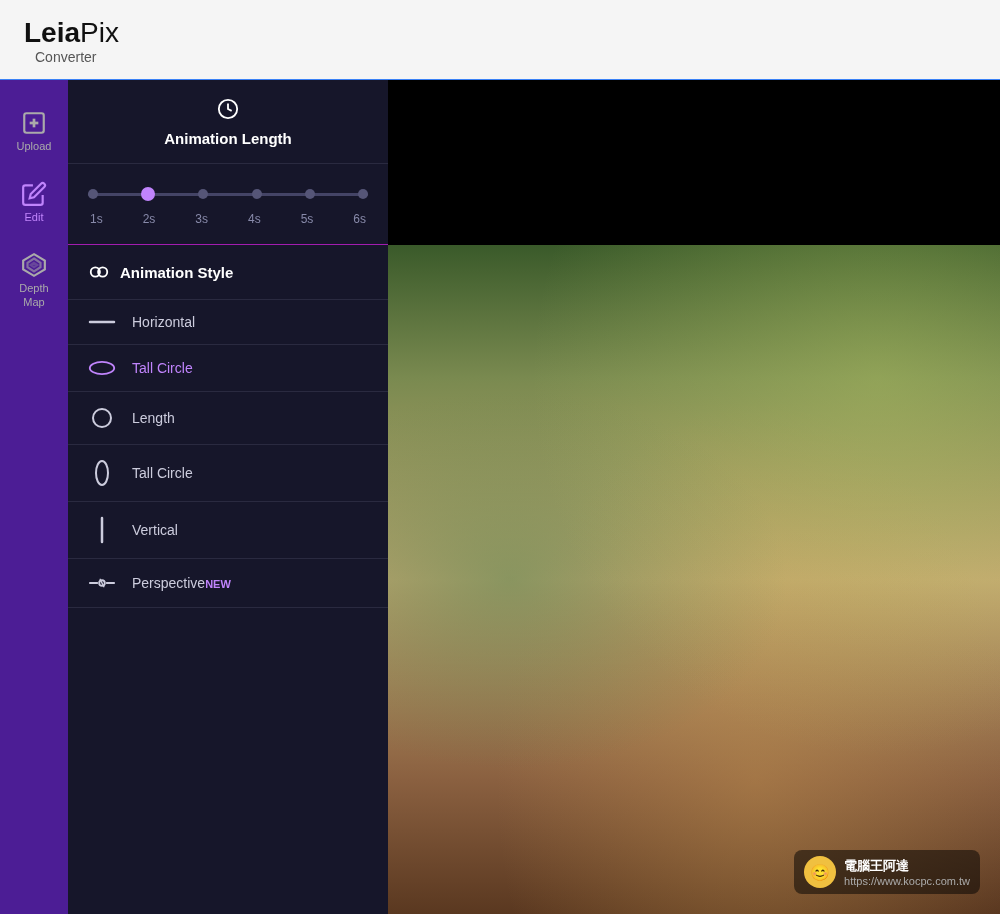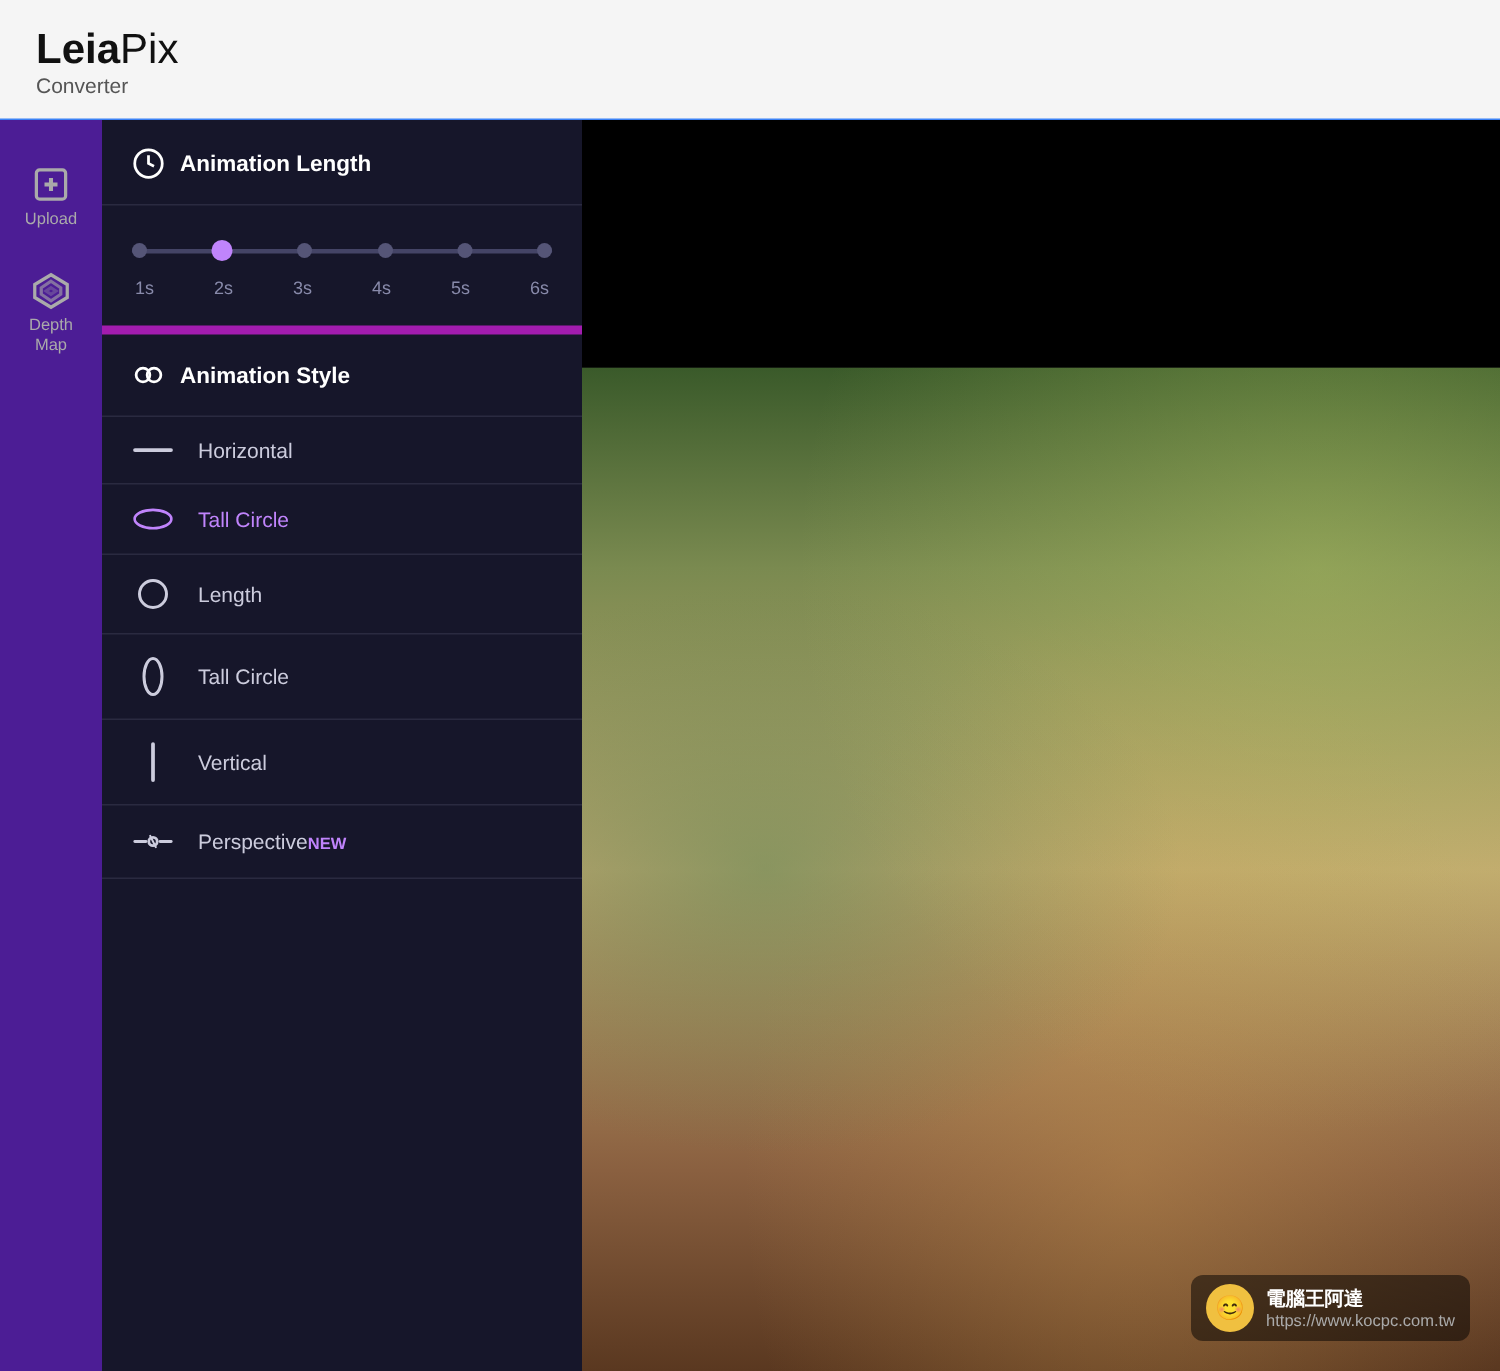--- a/index.html
+++ b/index.html
@@ -33,20 +33,21 @@
     }
 
     .logo-title strong {
       font-weight: 700;
     }
 
     .logo-subtitle {
       font-size: 14px;
       color: #555;
       font-weight: 400;
+      margin-left: 11px;
     }
 
     .main-area {
       display: flex;
       height: calc(914px - 80px);
     }
 
     
     .icon-sidebar {
       width: 68px;
@@ -94,38 +95,39 @@
       overflow-y: auto;
       overflow-x: hidden;
     }
 
     .panel-section-header {
       display: flex;
       align-items: center;
       gap: 10px;
       padding: 18px 20px 16px 20px;
       border-bottom: 1px solid #2a2a40;
+      flex-direction: column;
     }
 
     .panel-section-header svg {
       width: 22px;
       height: 22px;
       color: #fff;
     }
 
     .panel-section-title {
       font-size: 15px;
       font-weight: 600;
       color: #ffffff;
     }
 
     
     .slider-section {
       padding: 20px 20px 18px 20px;
-      border-bottom: 6px solid #a21caf;
+      border-bottom: 1px solid #a21caf;
     }
 
     .slider-track-container {
       position: relative;
       height: 20px;
       display: flex;
       align-items: center;
       margin-bottom: 8px;
     }
 
@@ -290,20 +292,27 @@
 
     <div class="sidebar-icon-item">
       <svg viewBox="0 0 24 24" fill="none" stroke="currentColor" stroke-width="2">
         <rect x="3" y="3" width="18" height="18" rx="2" stroke="currentColor" stroke-width="2" fill="none"></rect>
         <line x1="12" y1="8" x2="12" y2="16" stroke="currentColor" stroke-width="2.5"></line>
         <line x1="8" y1="12" x2="16" y2="12" stroke="currentColor" stroke-width="2.5"></line>
       </svg>
       <span class="sidebar-icon-label">Upload</span>
     </div>
 
+    <div class="sidebar-icon-item active">
+      <svg viewBox="0 0 24 24" fill="none" stroke="currentColor" stroke-width="2">
+        <path d="M11 4H4a2 2 0 0 0-2 2v14a2 2 0 0 0 2 2h14a2 2 0 0 0 2-2v-7" stroke="currentColor" stroke-width="2"></path>
+        <path d="M18.5 2.5a2.121 2.121 0 0 1 3 3L12 15l-4 1 1-4 9.5-9.5z" stroke="currentColor" stroke-width="2"></path>
+      </svg>
+      <span class="sidebar-icon-label">Edit</span>
+    </div>
 
     <div class="sidebar-icon-item">
       <svg viewBox="0 0 24 24" fill="none" stroke="currentColor" stroke-width="2">
         <polygon points="12,2 22,8 22,16 12,22 2,16 2,8" stroke="currentColor" stroke-width="2" fill="none"></polygon>
         <polygon points="12,6 18,10 18,14 12,18 6,14 6,10" stroke="currentColor" stroke-width="2" fill="none" opacity="0.6"></polygon>
         <polygon points="12,10 15,12 15,12 12,14 9,12 9,12" stroke="currentColor" stroke-width="2" fill="none" opacity="0.3"></polygon>
       </svg>
       <span class="sidebar-icon-label">Depth<br>Map</span>
     </div>
   </div>

